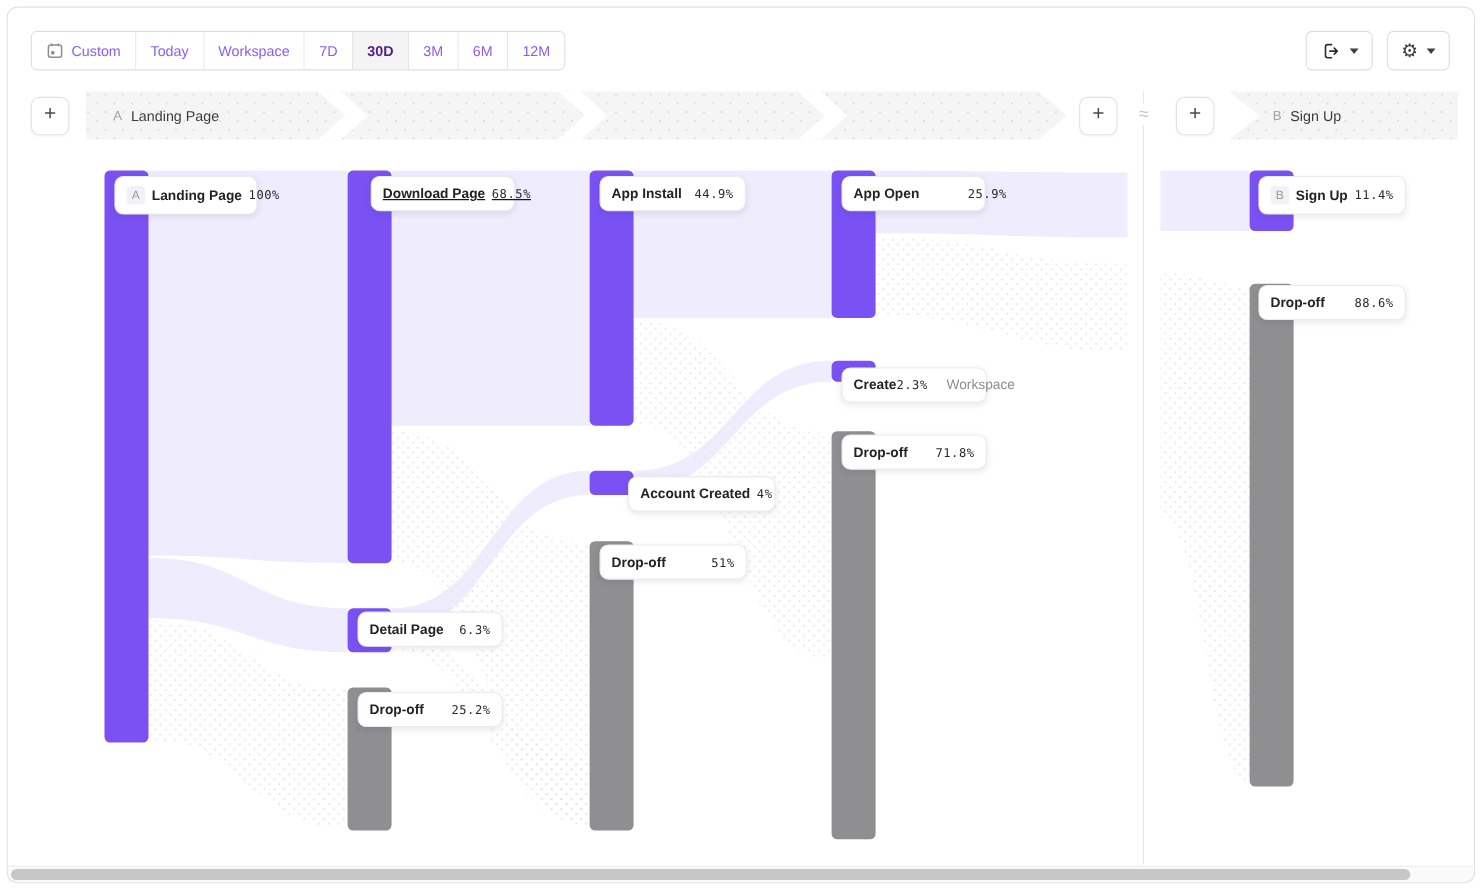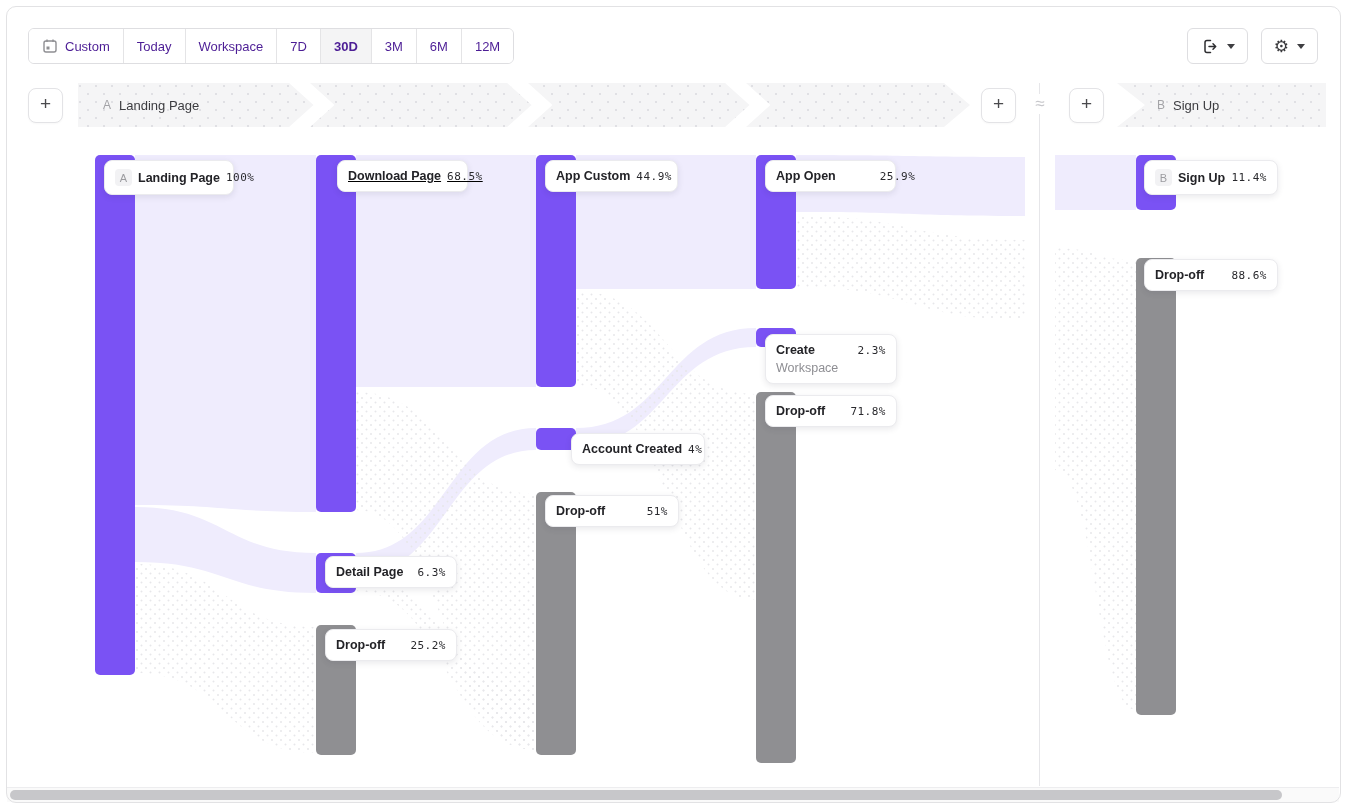--- a/index.html
+++ b/index.html
@@ -4,21 +4,21 @@
 <style>
   html,body{margin:0;padding:0;background:#fff;width:1346px;height:808px;overflow:hidden;
     font-family:"Liberation Sans",sans-serif;-webkit-font-smoothing:antialiased;}
   .stage{position:absolute;left:0;top:0;width:1346px;height:808px;}
   .frame{position:absolute;left:6px;top:6px;right:5px;bottom:5px;border:1px solid #e2e2e4;
     border-radius:10px;pointer-events:none;z-index:40;}
   
   .toolbar{position:absolute;left:0;top:0;width:100%;height:70px;z-index:20;}
   .date-seg{position:absolute;left:28px;top:28px;height:34px;display:flex;align-items:stretch;
     border:1px solid #dedee1;border-radius:6px;overflow:hidden;background:#fff;}
-  .seg{display:flex;align-items:center;gap:7px;padding:0 13px;font-size:13px;color:#4c1d95;
+  .seg{display:flex;align-items:center;gap:7px;padding:0 13px;font-size:13px;color:#8b5cf6;
     border-right:1px solid #e4e4e6;cursor:pointer;background:#fff;white-space:nowrap;}
   .seg:last-child{border-right:none;}
   .seg.active{background:#f4f4f5;color:#4c1d95;font-weight:700;}
   .tb-right{position:absolute;right:28px;top:28px;height:34px;display:flex;gap:13px;}
   .btn{display:flex;align-items:center;gap:8px;padding:0 12px;height:34px;border:1px solid #dedee1;
     border-radius:6px;background:#fff;font-size:13px;font-weight:700;color:#2e2e31;cursor:pointer;
     white-space:nowrap;}
   .caret{width:0;height:0;border-left:4px solid transparent;border-right:4px solid transparent;
     border-top:5px solid #3f3f42;margin-top:1px;}
   .gear-glyph{font-size:17px;line-height:1;color:#3a3a3d;font-weight:400;}
@@ -46,21 +46,21 @@
   .cards{position:absolute;left:0;top:0;width:100%;height:100%;z-index:3;}
   .card{position:absolute;background:#fff;border:1px solid #ebebee;border-radius:8px;
     box-shadow:0 2px 6px rgba(40,40,60,.10);padding:8px 10px;display:flex;align-items:center;gap:6px;
     box-sizing:border-box;}
   .card .lbl{font-weight:700;font-size:12.5px;color:#232327;white-space:nowrap;}
   .card .lbl2{font-weight:500;font-size:12.5px;color:#8e8e93;white-space:nowrap;}
   .card .pct{margin-left:auto;font-family:"DejaVu Sans Mono",monospace;font-size:11px;color:#29292d;
     letter-spacing:.5px;white-space:nowrap;}
   .card .abadge{width:17px;height:17px;border-radius:4px;background:#f2f2f4;color:#9b9b9f;
     font-size:11px;display:flex;align-items:center;justify-content:center;flex:0 0 auto;}
-  .card.two{flex-direction:column;align-items:stretch;gap:4px;}
+  .card.two{flex-direction:row;align-items:stretch;gap:17px;text-align:center;}
   .card.two .row{display:flex;align-items:center;}
   
   .scrollrow{position:absolute;left:7px;right:7px;top:787px;height:14px;background:#fafafa;
     border-top:1px solid #ededef;z-index:25;}
   .scrollthumb{position:absolute;left:3px;top:2px;width:1272px;height:10px;border-radius:5px;
     background:#c7c7ca;}
   svg{display:block;}
   .ic{flex:0 0 auto;}
 </style>
 </head>
@@ -111,21 +111,21 @@
       <div class="card" style="left: 104px; top: 160px; width: 130px;">
         <span class="abadge">A</span>
         <span class="lbl">Landing Page</span>
         <span class="pct">100%</span>
       </div>
       <div class="card" style="left: 337px; top: 160px; width: 131px; text-decoration: underline;">
         <span class="lbl">Download Page</span>
         <span class="pct">68.5%</span>
       </div>
       <div class="card" style="left: 545px; top: 160px; width: 133px;">
-        <span class="lbl">App Custom</span>
+        <span class="lbl">App Install</span>
         <span class="pct">44.9%</span>
       </div>
       <div class="card" style="left: 765px; top: 160px; width: 131px; gap: 44px;">
         <span class="lbl">App Open</span>
         <span class="pct">25.9%</span>
       </div>
       <div class="card two" style="left: 765px; top: 334px; width: 132px;">
         <div class="row">
           <span class="lbl">Create</span>
           <span class="pct">2.3%</span>

